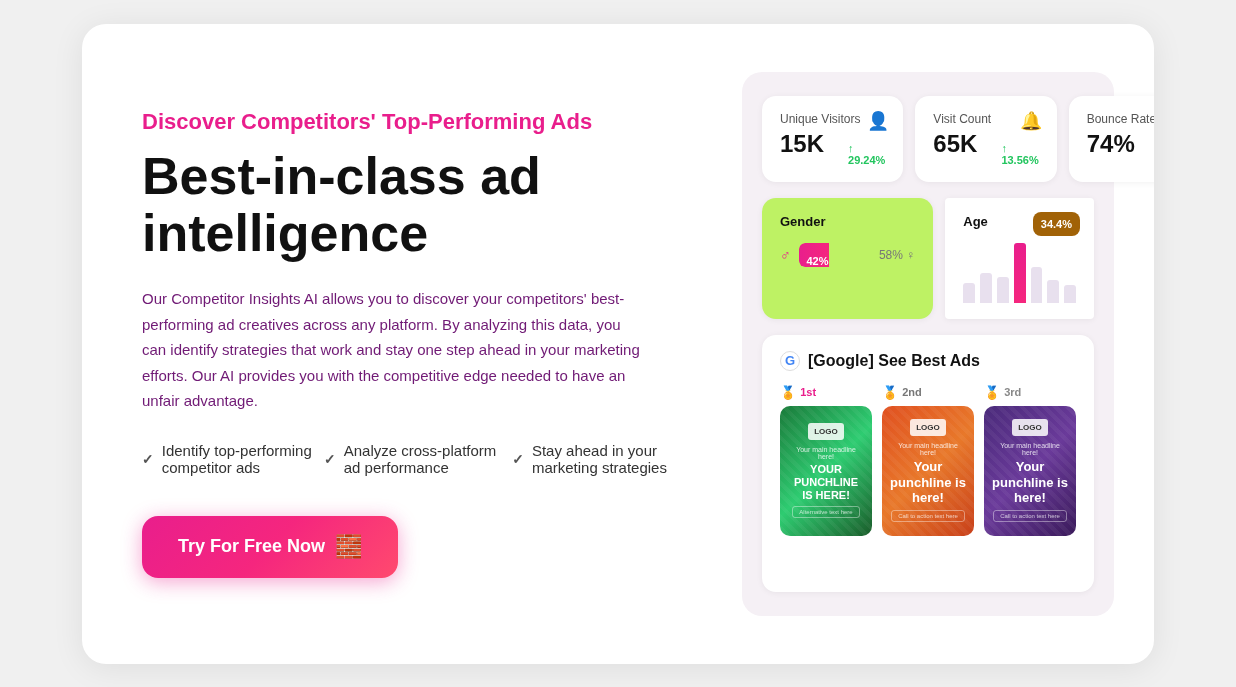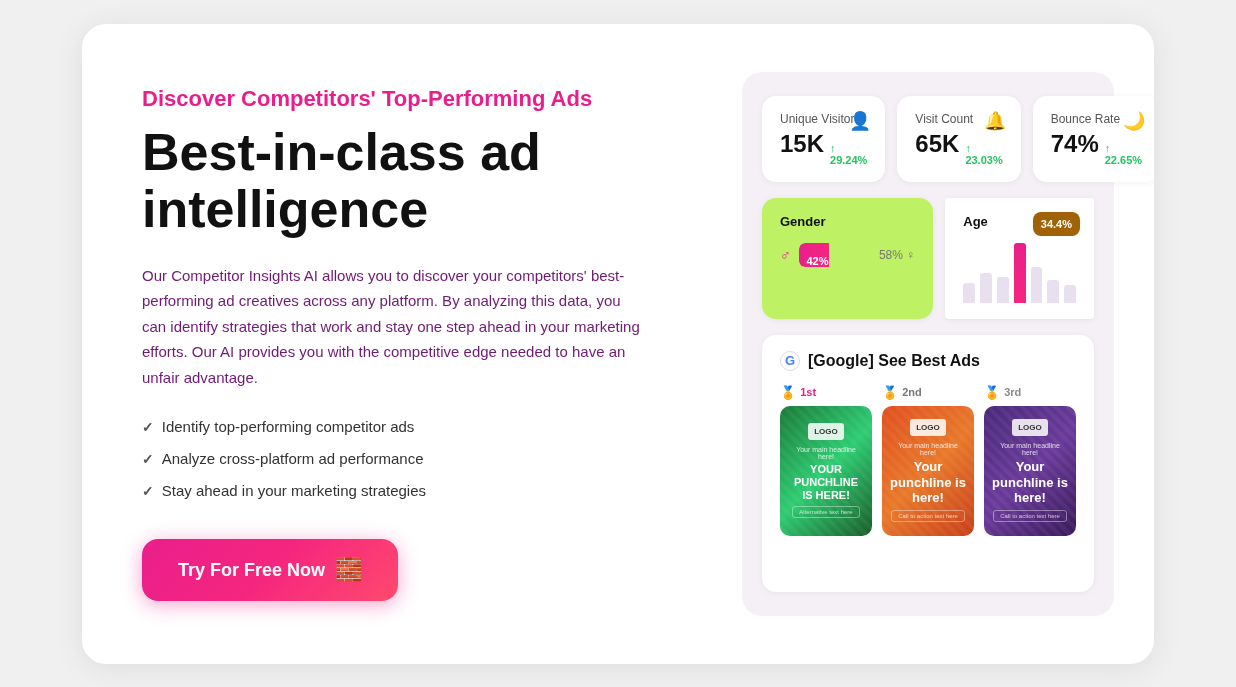--- a/index.html
+++ b/index.html
@@ -51,22 +51,22 @@
       font-size: 15px;
       color: #701a75;
       line-height: 1.7;
       margin-bottom: 28px;
       max-width: 500px;
     }
     .features {
       list-style: none;
       margin-bottom: 40px;
       display: flex;
-      flex-direction: column;
-      gap: 15px;
+      flex-direction: row;
+      gap: 0;
     }
     .features li {
       font-size: 15px;
       color: #333;
       display: flex;
       align-items: center;
       gap: 8px;
     }
     .features li::before {
       content: '✓';
@@ -123,21 +123,21 @@
       box-shadow: 0 1px 6px rgba(0,0,0,0.06);
     }
     .stat-label {
       font-size: 12px;
       color: #555;
       font-weight: 500;
     }
     .stat-value-row {
       display: flex;
       align-items: baseline;
-      gap: 6px;
+      gap: 24px;
     }
     .stat-value {
       font-size: 24px;
       font-weight: 900;
       color: #111;
     }
     .stat-change {
       font-size: 11px;
       color: #22c55e;
       font-weight: 600;
@@ -386,21 +386,21 @@
         <div class="stat-value-row">
           <span class="stat-value">15K</span>
           <span class="stat-change">↑ 29.24%</span>
         </div>
         <span class="stat-icon">👤</span>
       </div>
       <div class="stat-card">
         <div class="stat-label">Visit Count</div>
         <div class="stat-value-row">
           <span class="stat-value">65K</span>
-          <span class="stat-change">↑ 23.03%</span>
+          <span class="stat-change">↑ 13.56%</span>
         </div>
         <span class="stat-icon">🔔</span>
       </div>
       <div class="stat-card">
         <div class="stat-label">Bounce Rate</div>
         <div class="stat-value-row">
           <span class="stat-value">74%</span>
           <span class="stat-change">↑ 22.65%</span>
         </div>
         <span class="stat-icon">🌙</span>

